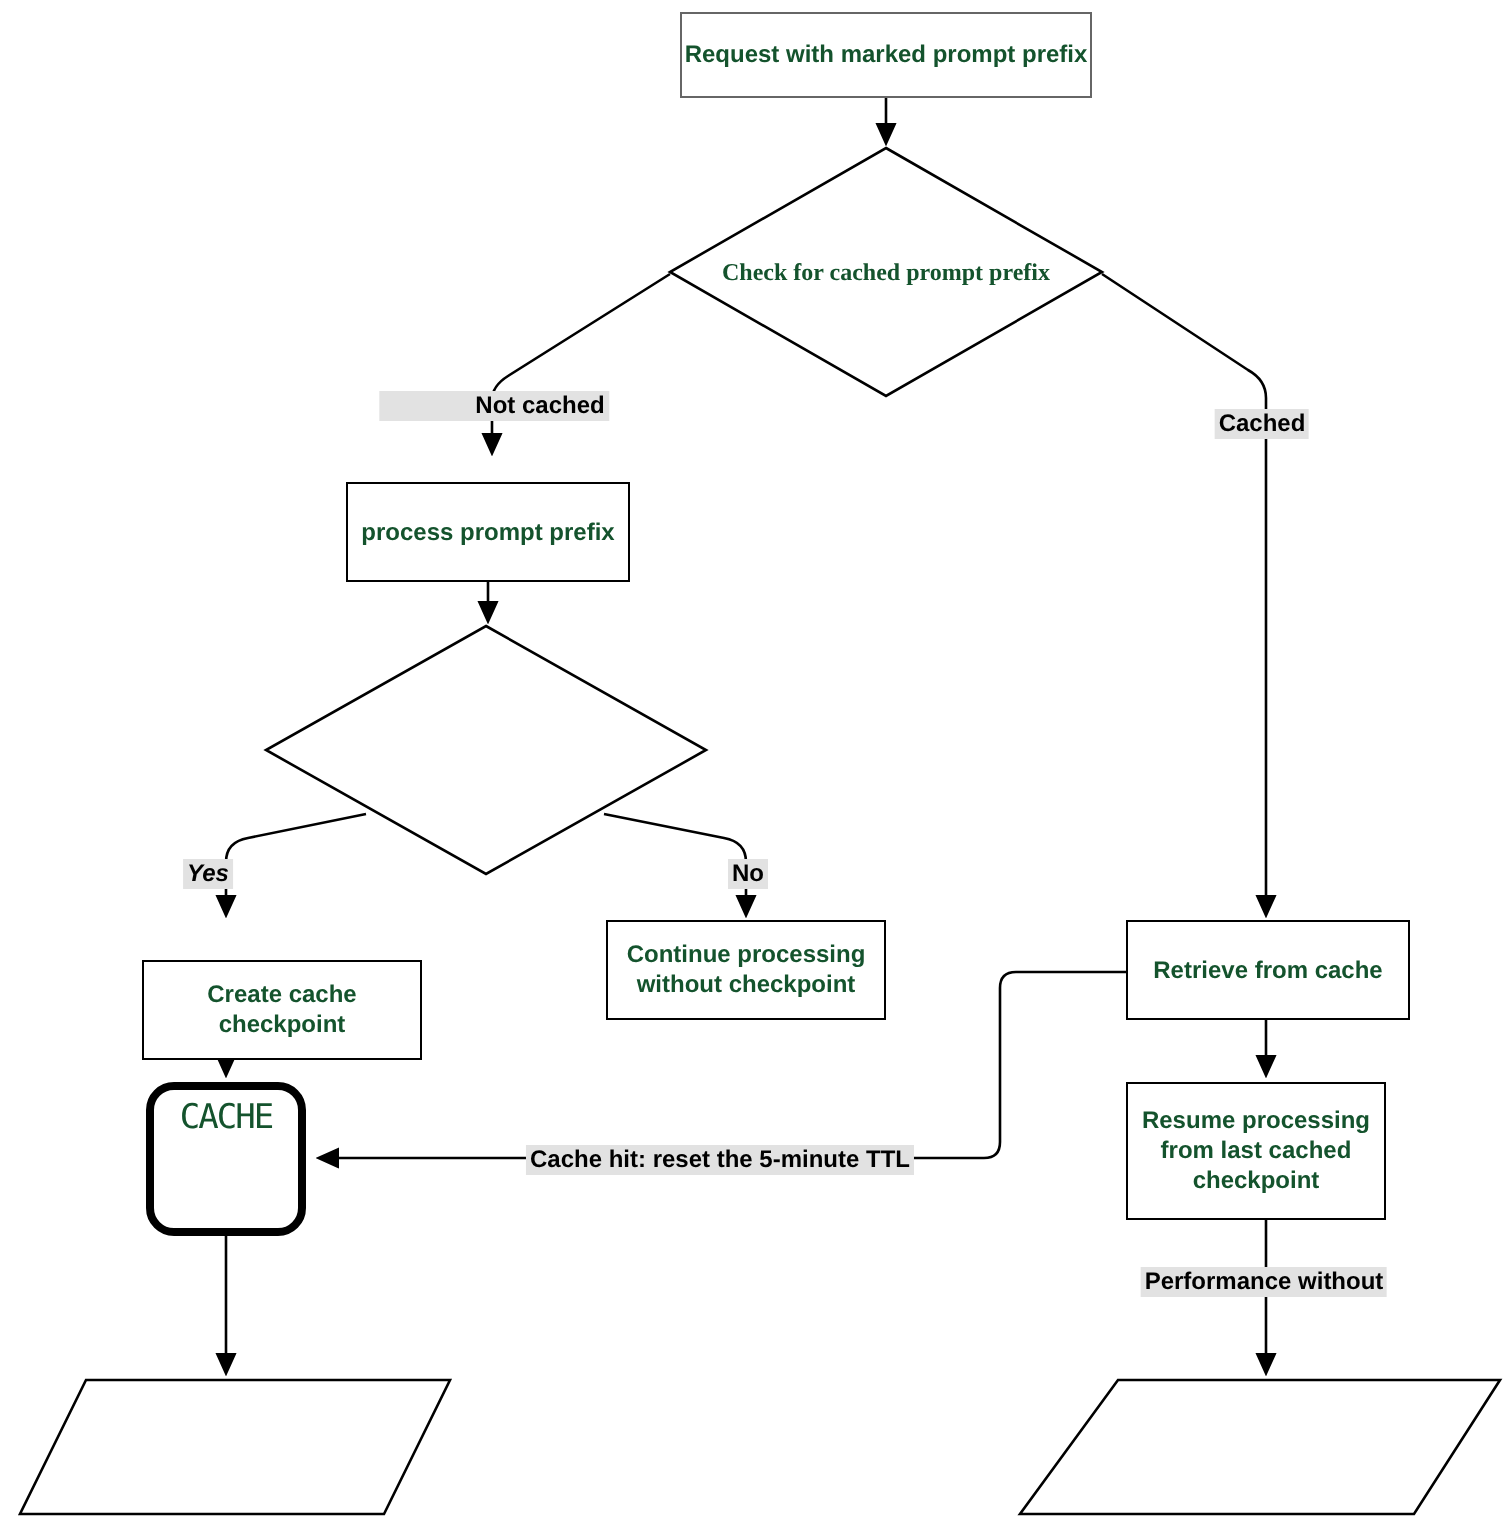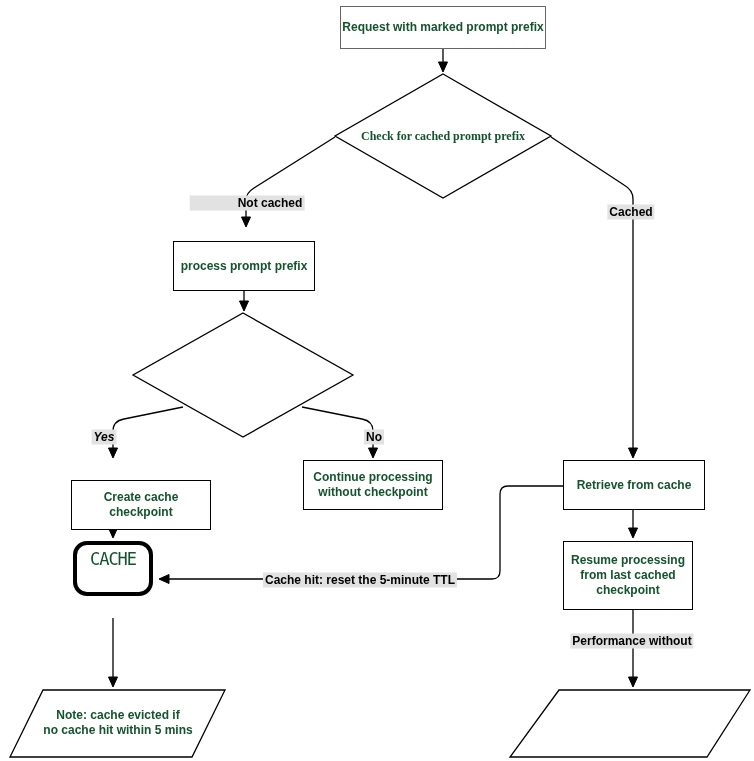--- a/index.html
+++ b/index.html
@@ -88,28 +88,26 @@
 
 
   <div class="node rect-node" style="left:43px; top:480px; width:140px; height:50px;margin-left:28px;">Create cache
 checkpoint</div>
 
   <div class="node rect-node" style="left:303px; top:460px; width:140px; height:50px;">Continue processing
 without checkpoint</div>
 
   <div class="node rect-node" style="left:563px; top:460px; width:142px; height:50px;">Retrieve from cache</div>
 
-  <div class="node cache-node" style="left:73px; top:541px; width:80px; height:55px;">CACHE</div>
+  <div class="node cache-node" style="left:73px; top:541px; width:80px; height:77px;">CACHE</div>
 
   <div class="node rect-node" style="left:563px; top:541px; width:130px; height:69px;">Resume processing
 from last cached
 checkpoint</div>
 
-  <div class="node overlay" style="left:33px; top:700px; width:170px; height:46px;">Note: cache evicted if
-no cache hit within 5 mins</div>
 
 
   <div class="edge-label" style="left:247px; top:203px;padding-left:48px;">Not cached</div>
   <div class="edge-label" style="left:631px; top:212px;">Cached</div>
   <div class="edge-label" style="left:104px; top:437px;font-style:italic;">Yes</div>
   <div class="edge-label" style="left:374px; top:437px;">No</div>
   <div class="edge-label" style="left:360px; top:580px;">Cache hit: reset the 5-minute TTL</div>
   <div class="edge-label" style="left:632px; top:641px;">Performance without</div>
 
 </div>

